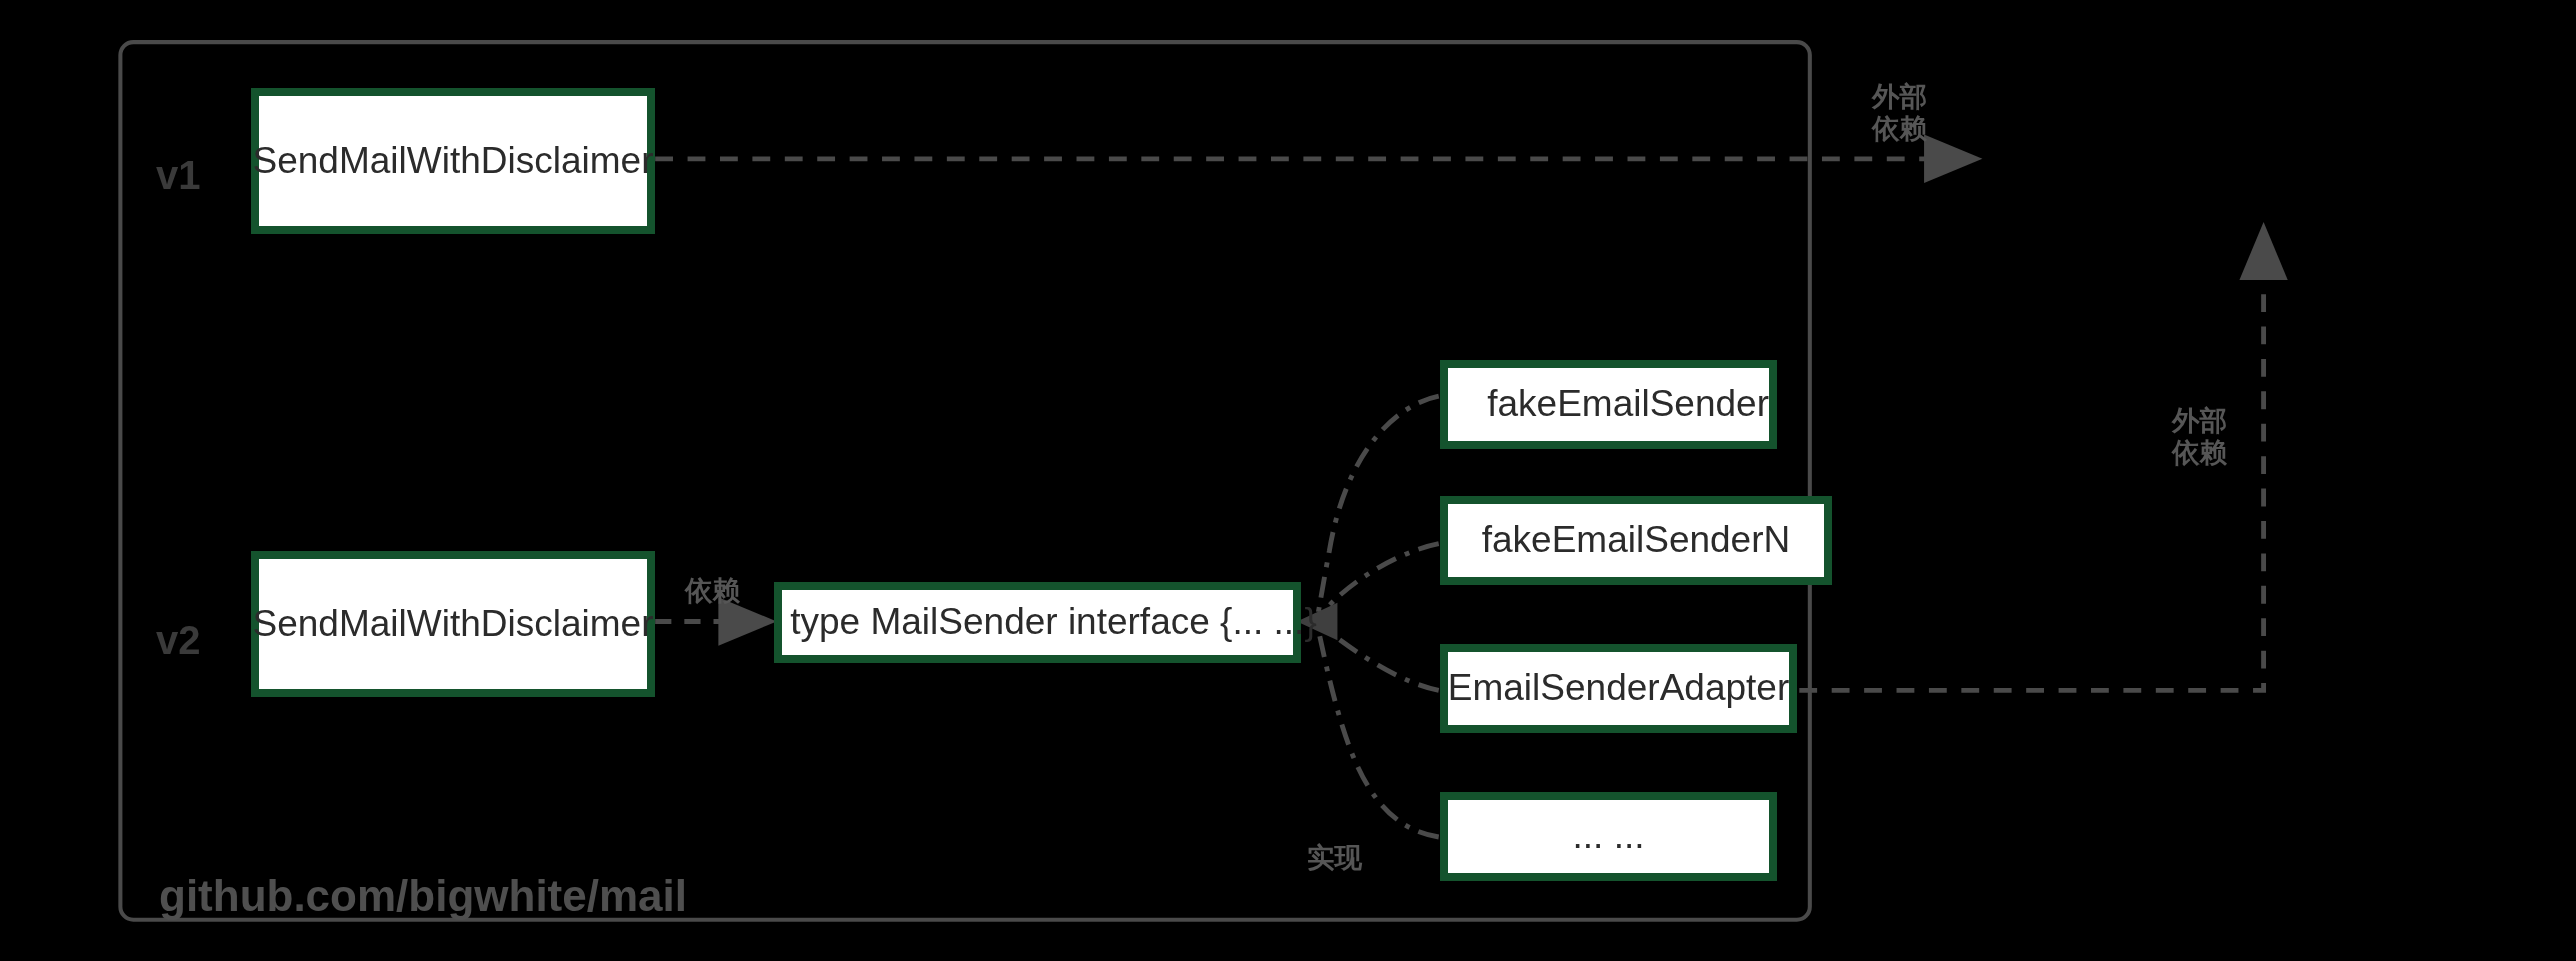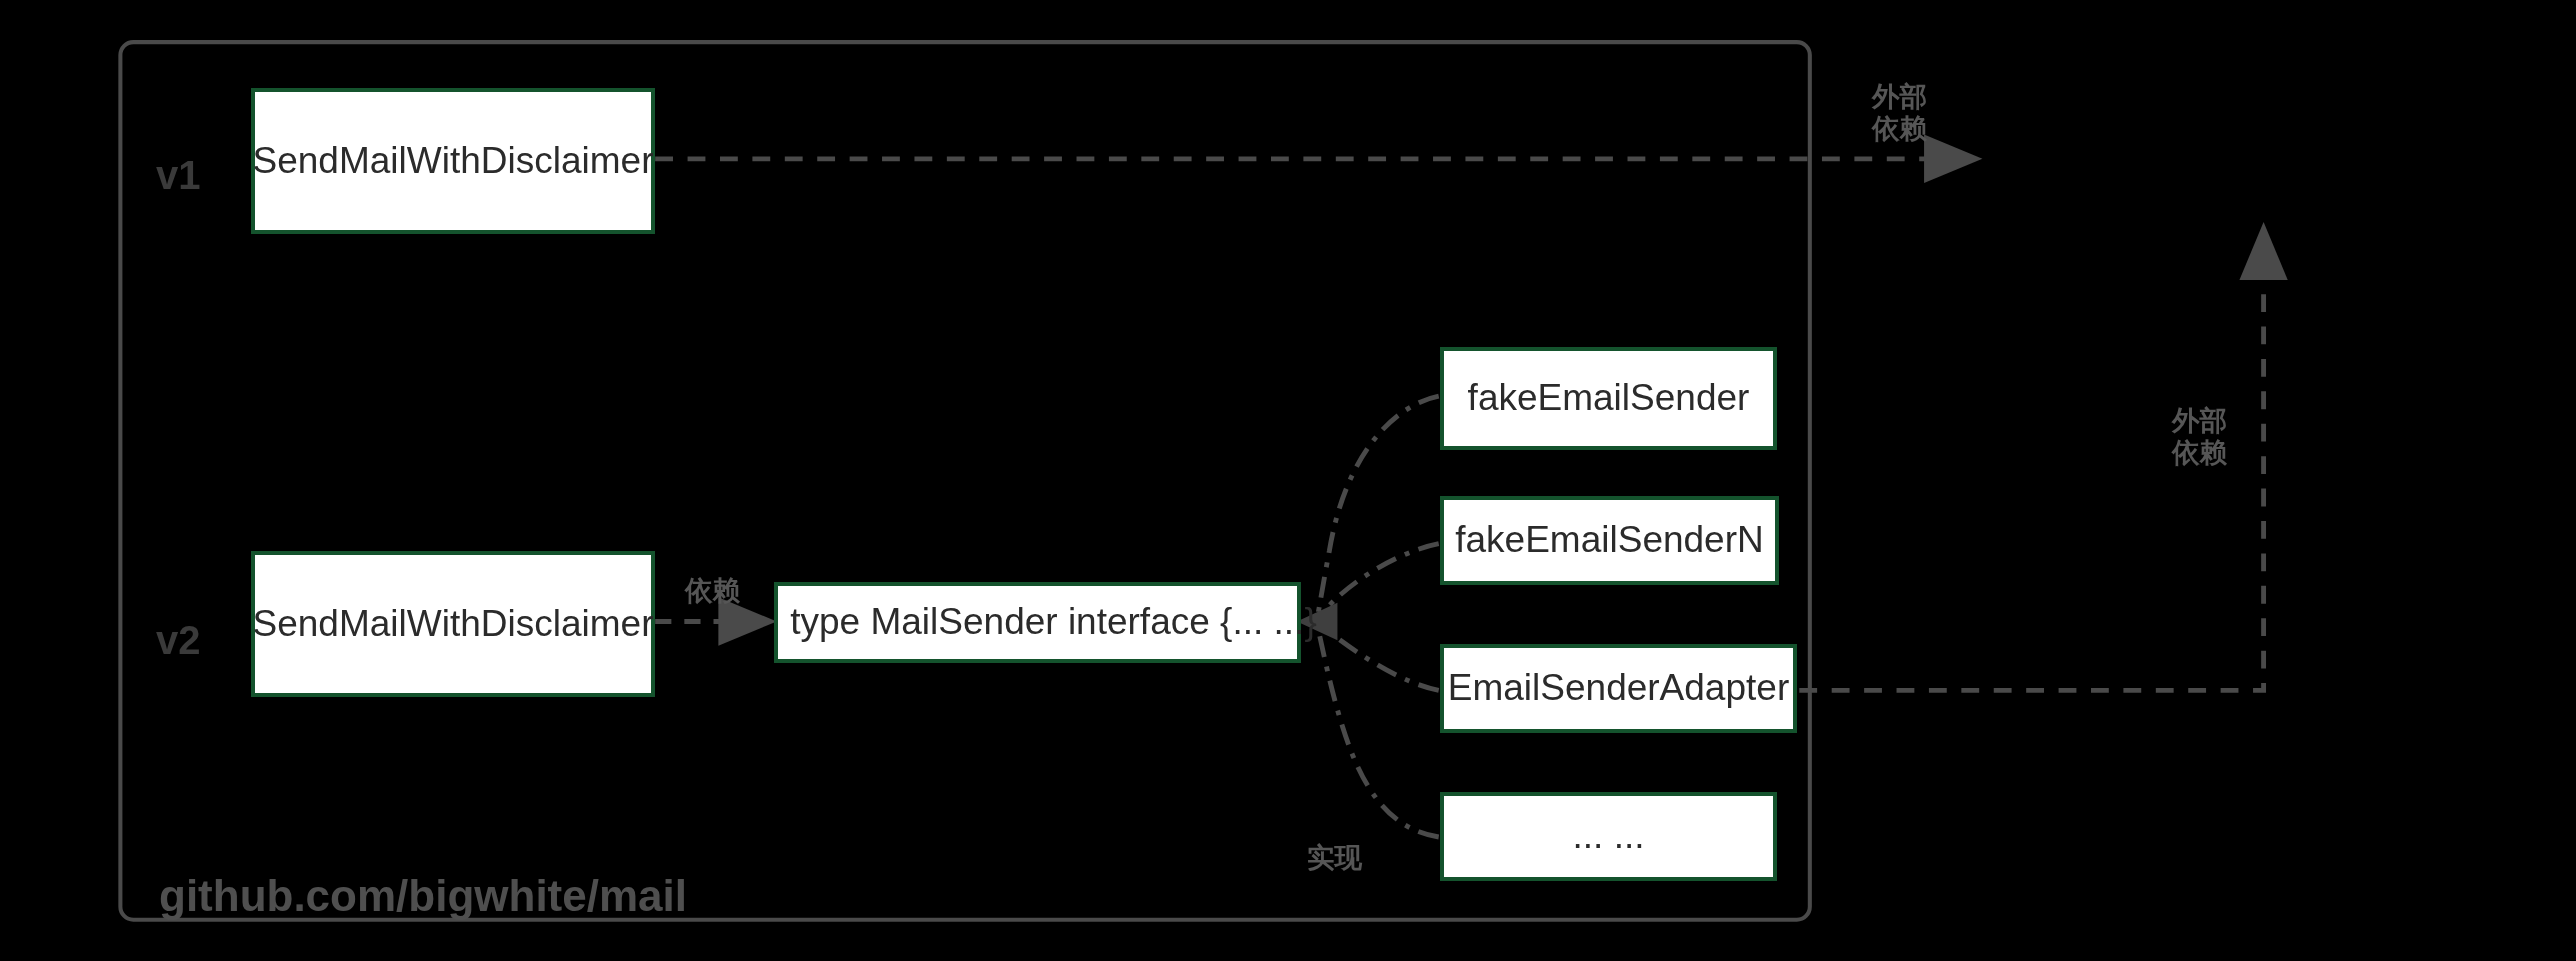--- a/index.html
+++ b/index.html
@@ -8,21 +8,21 @@
     width:2576px;height:961px;
     background:#000;
     font-family:"Liberation Sans","DejaVu Sans",sans-serif;
     overflow:hidden;
   }
   #stage svg.layer{position:absolute;left:0;top:0;width:2576px;height:961px;pointer-events:none;}
 
   .node{
     position:absolute;
     background:#ffffff;
-    border:4px solid #14532d;
+    border:8px solid #14532d;
     box-sizing:border-box;
     display:flex;align-items:center;justify-content:center;
     color:#2b2b2b;
     text-align:center;
     line-height:1.1;
     white-space:nowrap;
   }
   .node.big{font-size:37px;}
   .node.bold{font-weight:bold;font-size:37px;}
 
@@ -78,25 +78,25 @@
 
   <div class="node big" style="left:251px;top:551px;width:404px;height:146px;">
     <span>SendMailWithDisclaimer</span>
   </div>
 
   <div class="node big" style="left:774px;top:582px;width:527px;height:81px;padding-left:32px;">
     <span>type MailSender interface {... ...}</span>
   </div>
 
 
-  <div class="node big" style="left:1440px;top:347px;width:337px;height:103px;">
+  <div class="node big" style="left:1440px;top:360px;width:337px;height:89px;justify-content:flex-end;">
     <span>fakeEmailSender</span>
   </div>
 
-  <div class="node big" style="left:1440px;top:496px;width:339px;height:89px;">
+  <div class="node big" style="left:1440px;top:496px;width:392px;height:89px;">
     <span>fakeEmailSenderN</span>
   </div>
 
   <div class="node big" style="left:1440px;top:644px;width:357px;height:89px;">
     <span>EmailSenderAdapter</span>
   </div>
 
   <div class="node big" style="left:1440px;top:792px;width:337px;height:89px;">
     <span>... ...</span>
   </div>

